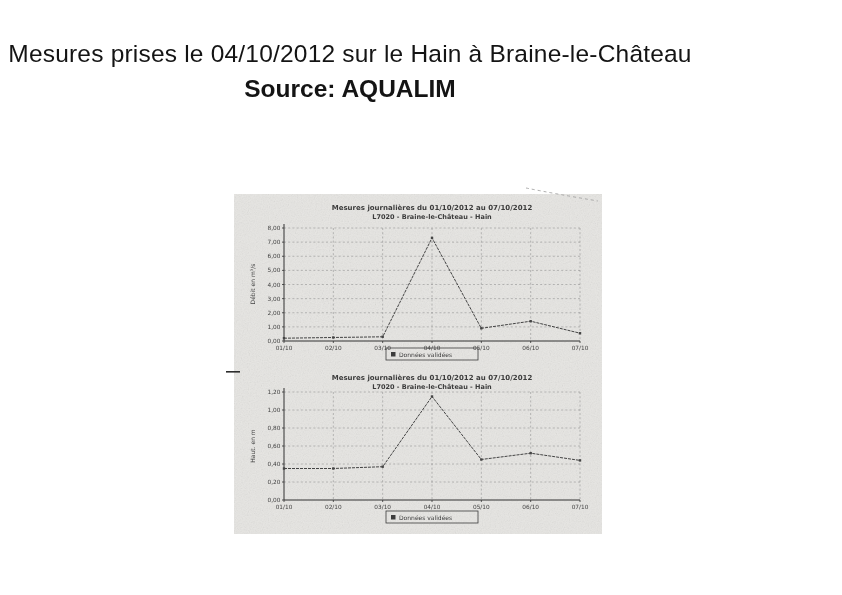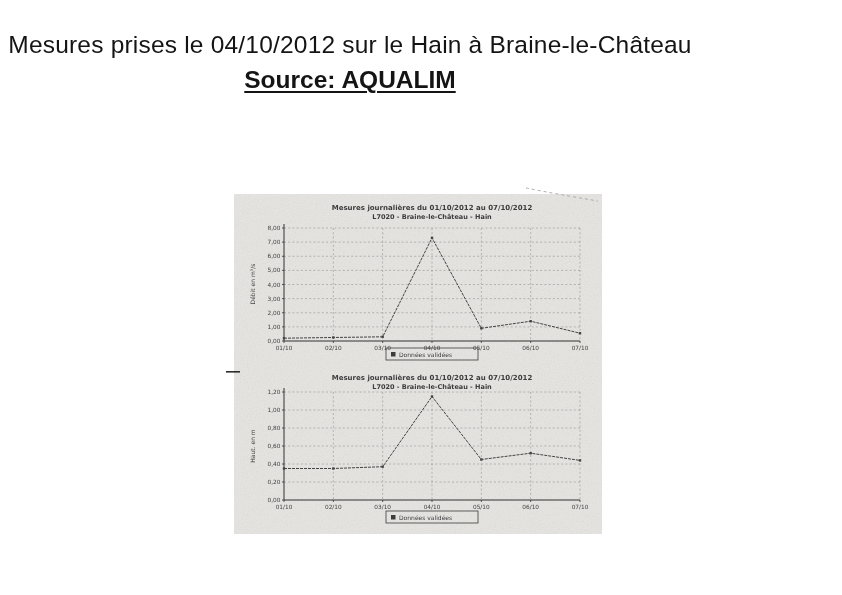--- a/index.html
+++ b/index.html
@@ -4,32 +4,31 @@
 <style>
   html,body{margin:0;padding:0;}
   body{
     width:842px;height:595px;
     background:#ffffff;
     font-family:"Liberation Sans", sans-serif;
     overflow:hidden;position:relative;
   }
   .slide{position:absolute;inset:0;background:#ffffff;}
   .header{
-    position:absolute;top:27px;left:0;width:700px;
+    position:absolute;top:36px;left:0;width:700px;
     text-align:center;color:#141414;
   }
   .header-line{
     font-size:24.5px;line-height:35px;
     white-space:pre-wrap;
     letter-spacing:0.2px;
   }
   .source-line{
     font-size:24.5px;line-height:35px;
     font-weight:bold;
-    text-decoration:underline;
     text-decoration-thickness:2px;
     text-underline-offset:3px;
   }
   .scan-svg{
     position:absolute;left:226px;top:186px;
     filter:blur(0.25px) contrast(0.97);
   }
   .chart-title{font-weight:bold;fill:#3a3a3a;}
   .t1{font-size:7px;}
   .t2{font-size:6.5px;}

